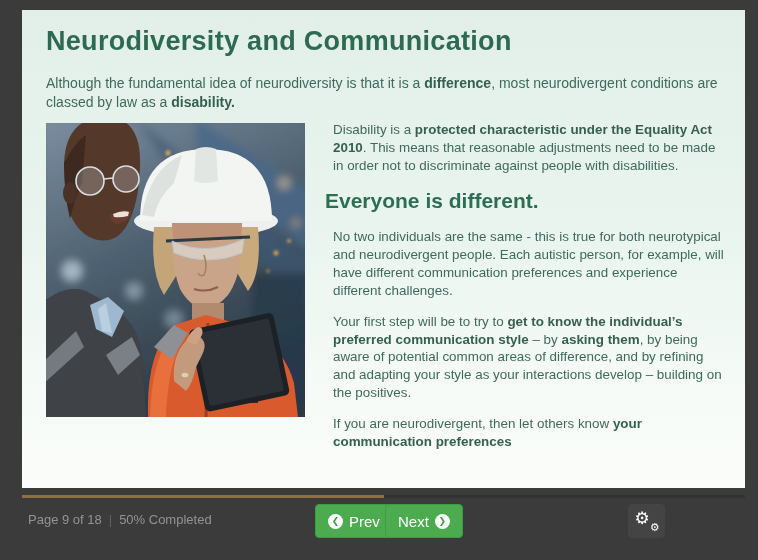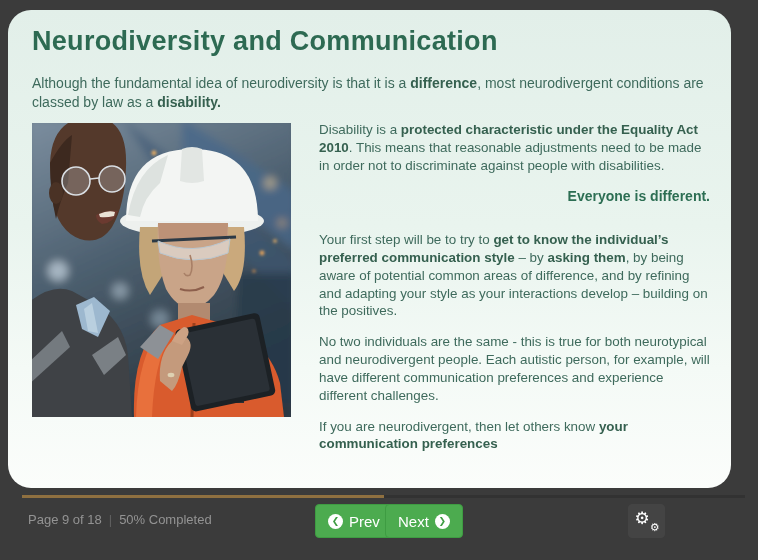--- a/index.html
+++ b/index.html
@@ -4,24 +4,23 @@
 <style>
   html,body{margin:0;padding:0;}
   body{
     width:758px;height:560px;overflow:hidden;position:relative;
     background:#3b3b3b;
     font-family:"Liberation Sans","DejaVu Sans",sans-serif;
     -webkit-font-smoothing:antialiased;
   }
   
   .card{
-    position:absolute;left:8px;top:10px;width:723px;height:478px;
+    position:absolute;left:22px;top:10px;width:723px;height:478px;
     background:linear-gradient(180deg,#e2efe9 0%,#e9f4ee 45%,#f4faf6 75%,#fbfdfb 100%);
     overflow:hidden;
-    border-radius:23px;
   }
   .page-title{
     position:absolute;left:24px;top:16px;margin:0;
     font-size:27px;font-weight:600;letter-spacing:.3px;color:#2d6a52;
   }
   .intro{
     position:absolute;left:24px;top:64px;width:676px;margin:0;
     font-size:14px;line-height:1.35;color:#3e6a5c;
   }
   .intro b,.text-col b{font-weight:700;color:#35604f;}
@@ -31,21 +30,21 @@
     overflow:hidden;background:#47535e;
   }
   .photo svg{display:block;}
   
   .text-col{
     position:absolute;left:303px;top:111px;width:399px;
     font-size:13.4px;line-height:1.33;color:#3e6a5c;
   }
   .text-col p{margin:0 0 13px 8px;}
   .text-col h2{
-    margin:2px 0 25px 0;font-size:14px;font-weight:700;color:#2c6e53;text-align:right;
+    margin:2px 0 13px 0;font-size:21px;font-weight:700;color:#2c6e53;
   }
   
   .progress{
     position:absolute;left:22px;top:495px;width:723px;height:3px;
     background:#323232;
   }
   .progress-fill{height:100%;background:#8f7040;width:0;}
   
   .footer{position:absolute;left:0;top:498px;width:680px;height:62px;}
   .page-info{
@@ -185,22 +184,22 @@
         <path d="M128,258 Q126,232 140,218 Q148,210 154,214 Q162,220 156,232 L150,244 Q146,262 140,268 Z" fill="#c49a7c"></path>
         <path d="M140,218 Q146,206 152,204 Q158,204 156,212 L150,222 Z" fill="#cda284"></path>
         <ellipse cx="139" cy="252" rx="3.4" ry="2.2" fill="#ded1b2"></ellipse>
       </g>
     </svg>
   </div>
 
   <div class="text-col">
       <p><span>Disability is a </span><b>protected characteristic under the Equality Act 2010</b><span>. This means that reasonable adjustments need to be made in order not to discriminate against people with disabilities.</span></p>
       <h2>Everyone is different.</h2>
+      <p><span>No two individuals are the same - this is true for both neurotypical and neurodivergent people. Each autistic person, for example, will have different communication preferences and experience different challenges.</span></p>
       <p><span>Your first step will be to try to </span><b>get to know the individual’s preferred communication style</b><span> – by </span><b>asking them</b><span>, by being aware of potential common areas of difference, and by refining and adapting your style as your interactions develop – building on the positives.</span></p>
-      <p><span>No two individuals are the same - this is true for both neurotypical and neurodivergent people. Each autistic person, for example, will have different communication preferences and experience different challenges.</span></p>
       <p><span>If you are neurodivergent, then let others know </span><b>your communication preferences</b></p>
     </div>
 </div>
 
 <div class="progress">
   <div class="progress-fill" style="width: 50%;"></div>
 </div>
 
 <div class="footer">
   <div class="page-info">

